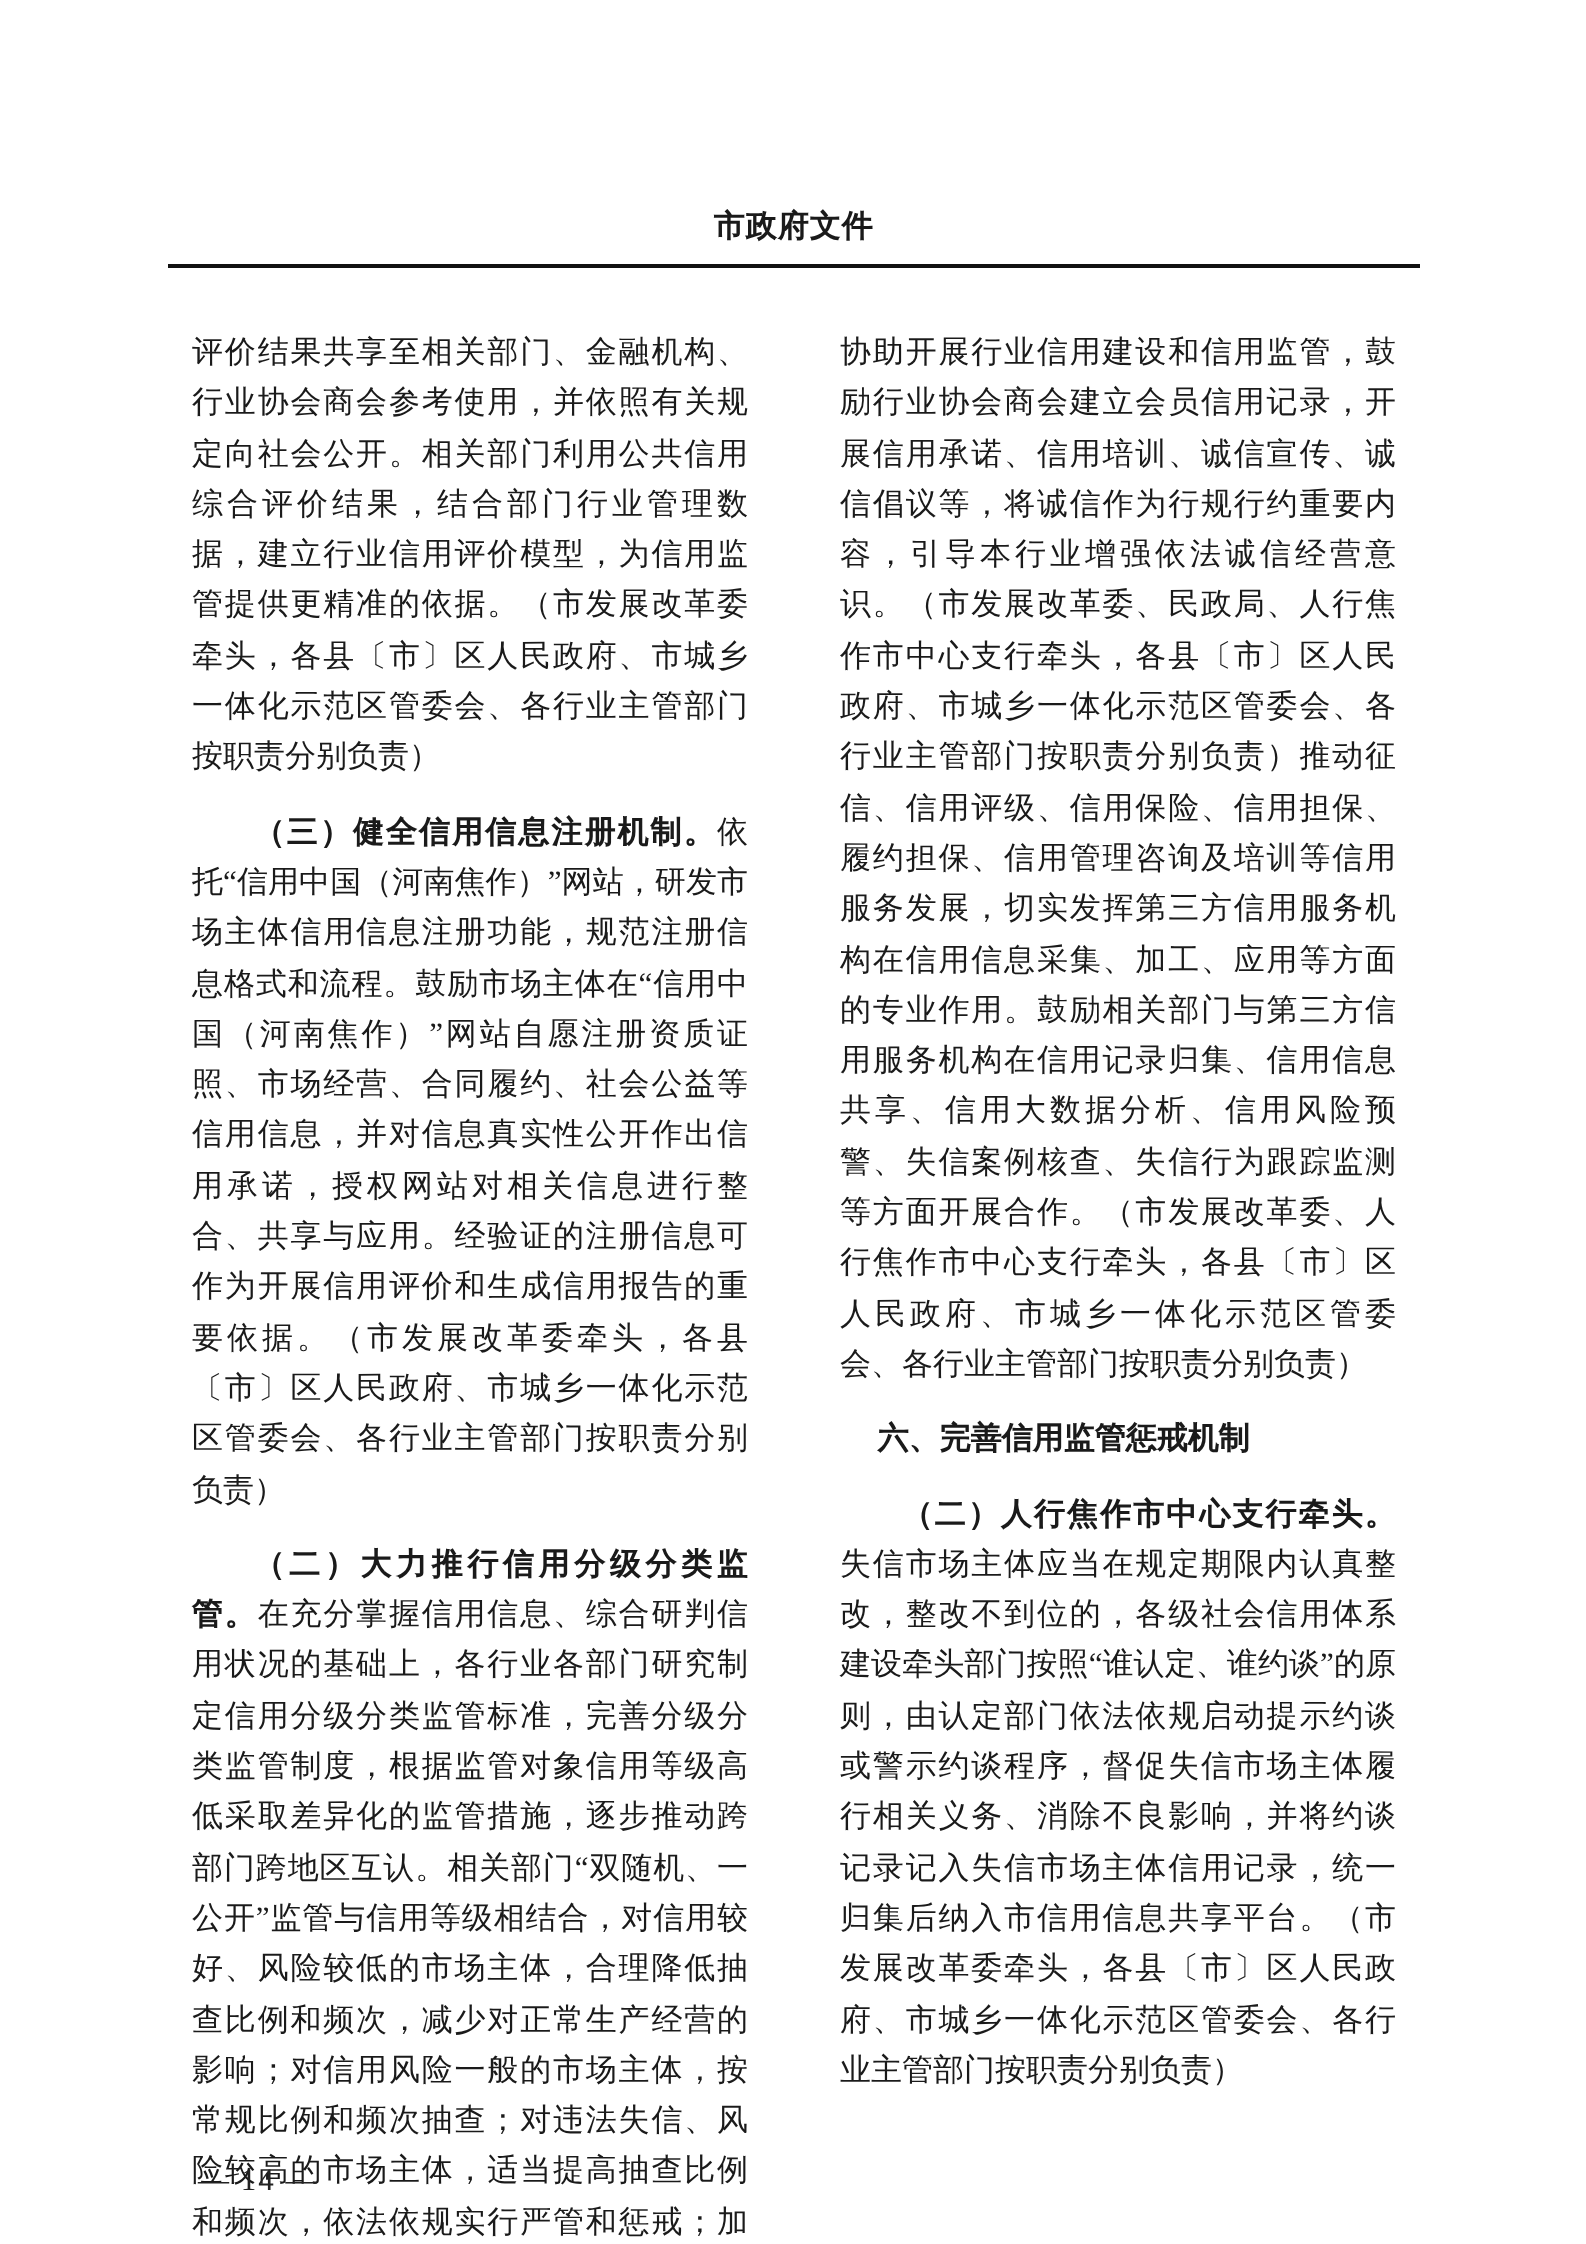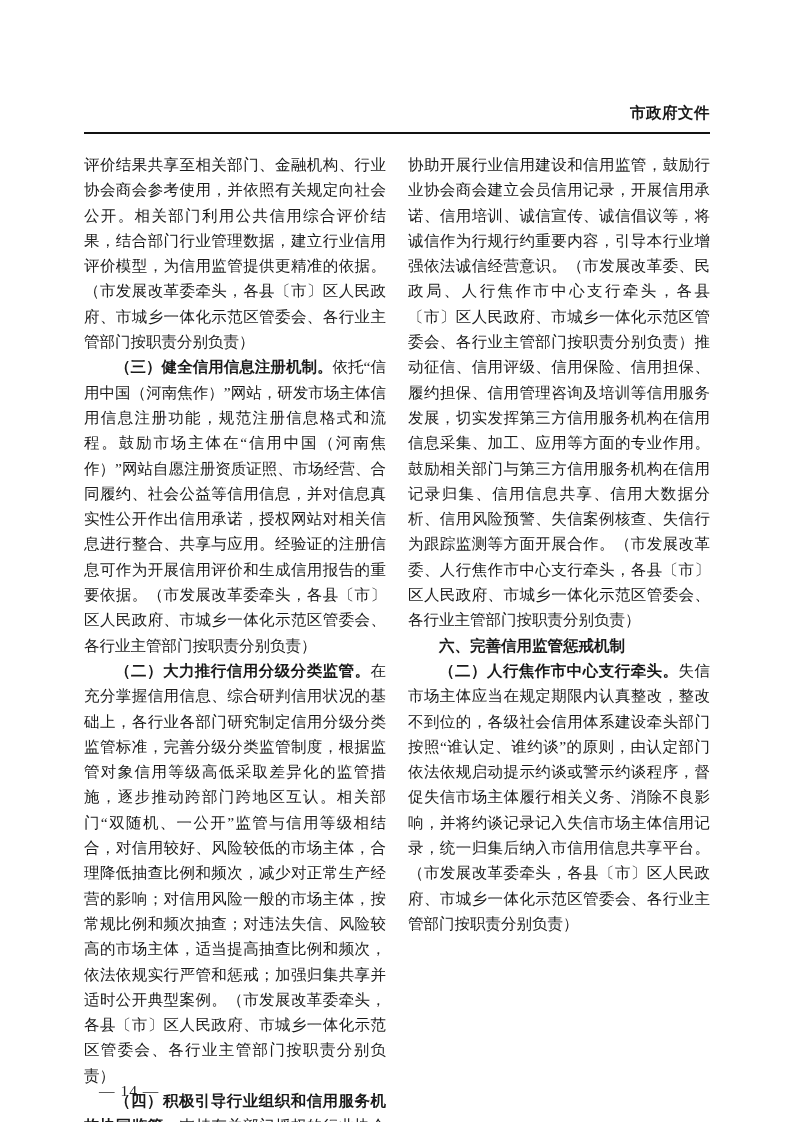--- a/index.html
+++ b/index.html
@@ -17,21 +17,21 @@
     color: #1a1a1a;
   }
   .content {
     position: absolute;
     left: 84px;
     top: 103px;
     width: 626px;
   }
   .page-header {
     display: flex;
-    justify-content: flex-end;
+    justify-content: center;
     align-items: flex-end;
     font-size: 15.5px;
     font-weight: bold;
     padding-bottom: 8px;
     border-bottom: 2px solid #111111;
   }
   .header-left, .header-right {
     white-space: nowrap;
     letter-spacing: 0.5px;
   }
@@ -41,21 +41,21 @@
     margin-top: 18px;
   }
   .col {
     width: 302px;
     font-size: 15.5px;
     line-height: 25.3px;
     text-align: justify;
     text-justify: inter-character;
   }
   p.para {
-    margin: 0;
+    margin: 12px;
     text-indent: 2em;
   }
   p.para.no-indent {
     text-indent: 0;
   }
   .lead {
     font-weight: bold;
   }
   .section-heading {
     margin: 0;

